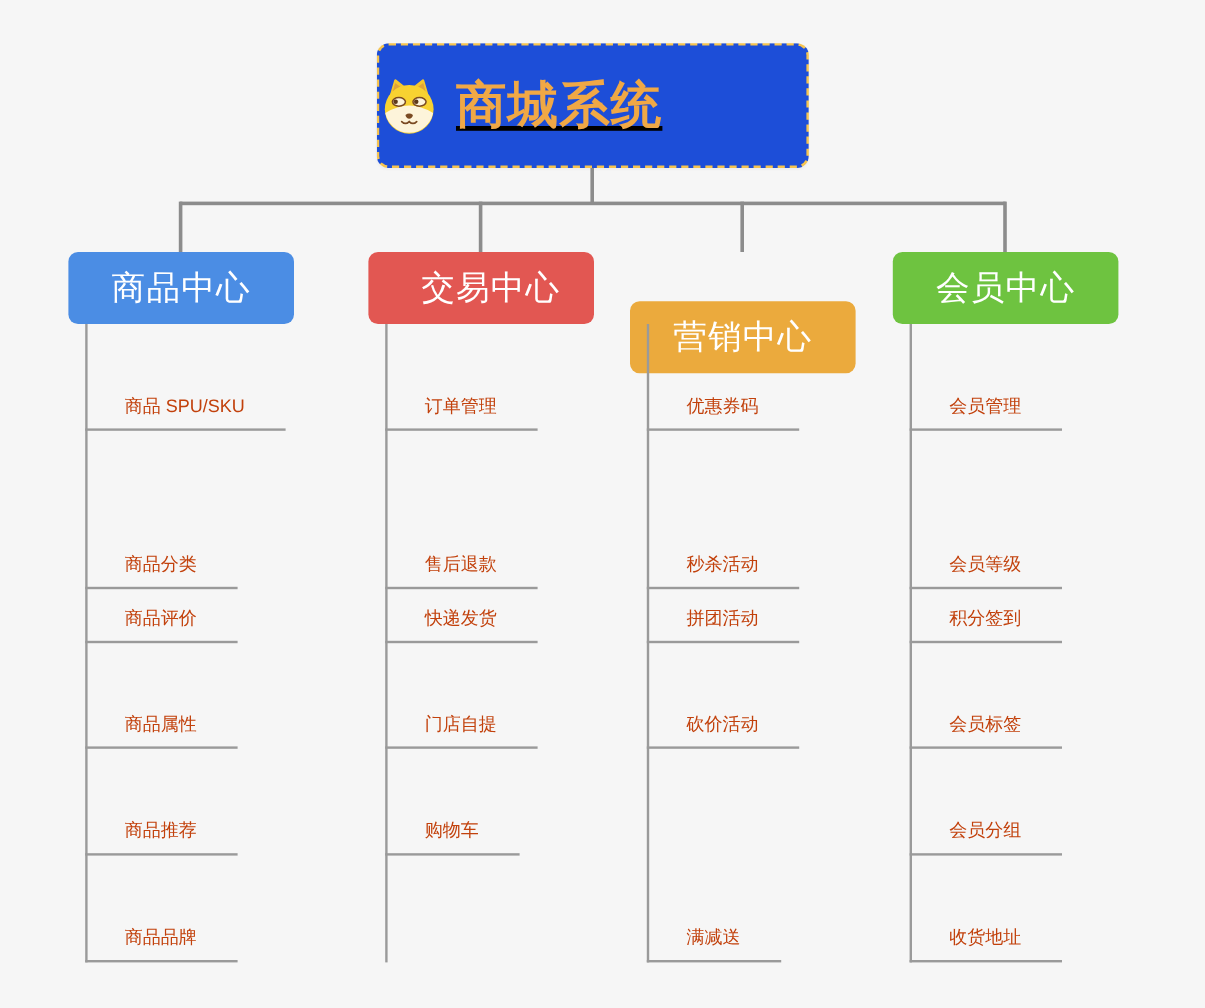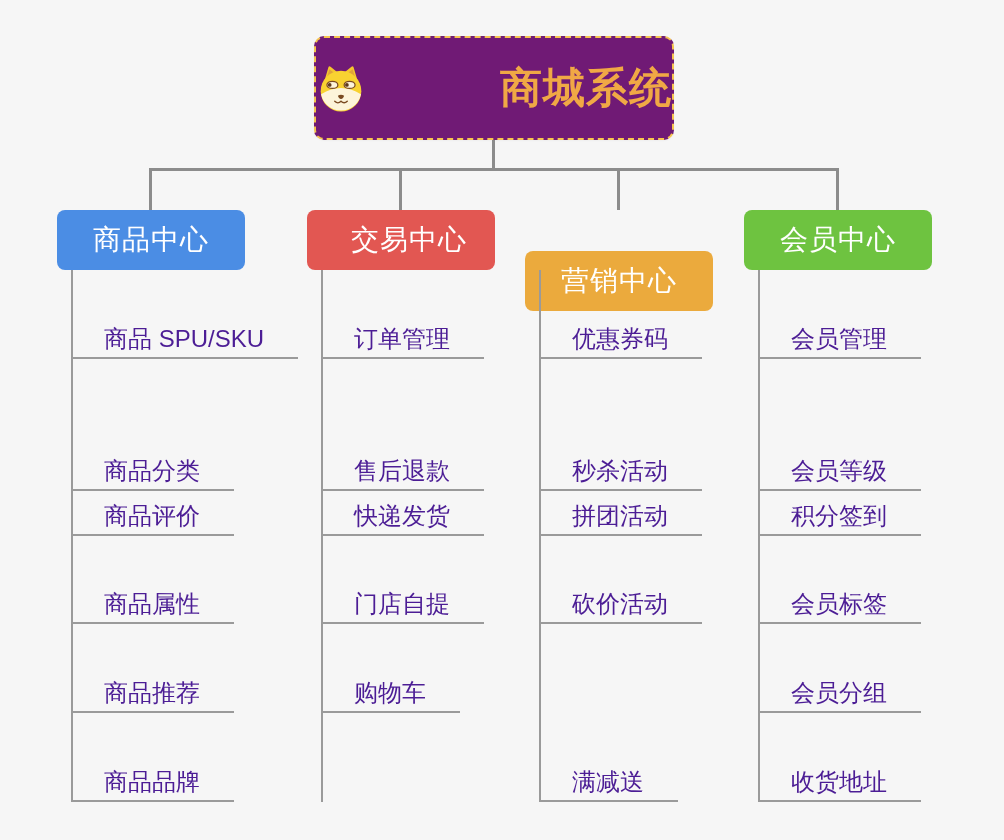--- a/index.html
+++ b/index.html
@@ -3,23 +3,24 @@
 <meta charset="utf-8">
 <style>
   * { margin:0; padding:0; box-sizing:border-box; }
   html,body { width:1004px; height:840px; }
   body { font-family:"Liberation Sans","DejaVu Sans",sans-serif; background:#f6f6f6; }
   .canvas { position:relative; width:1004px; height:840px; background:#f6f6f6; overflow:hidden; }
 
   
   .root-node {
     position:absolute; left:314px; top:36px; width:360px; height:104px;
-    background:#701a75; border:2px dashed #f6c44f; border-radius:10px;
-    display:flex; align-items:center; justify-content:space-between; gap:14px;
+    background:#1d4ed8; border:2px dashed #f6c44f; border-radius:10px;
+    display:flex; align-items:center; justify-content:flex-start; gap:14px;
     box-shadow:0 1px 2px rgba(0,0,0,0.03);
+    text-decoration:underline;
   }
   .root-title { font-size:42px; font-weight:600; color:#f0a845; letter-spacing:1px; }
   .root-icon { width:50px; height:50px; display:block; }
 
   
   .conn { position:absolute; background:#8c8c8c; }
   .conn-stub  { left:492px; top:140px; width:3px;  height:30px; }
   .conn-h     { left:150px; top:168px; width:688px; height:3px; }
   .conn-drop  { top:168px; width:3px; height:42px; }
   .drop-1 { left:149px; } .drop-2 { left:399px; } .drop-3 { left:617px; } .drop-4 { left:836px; }
@@ -29,21 +30,21 @@
   .b1 { left:57px; } .b2 { left:307px; } .b3 { left:525px; } .b4 { left:744px; }
   .branch-header {
     position:absolute; left:0; top:0; width:188px; height:60px;
     border-radius:8px; color:#ffffff; font-size:28px;
     display:flex; align-items:center; justify-content:center;
     letter-spacing:1px; cursor:pointer;
   }
   .vline { position:absolute; left:14px; top:60px; width:2px; height:532px; background:#9a9a9a; }
   .child {
     position:absolute; left:14px;
-    font-size:24px; line-height:24px; color:#4c1d95; white-space:nowrap;
+    font-size:15px; line-height:24px; color:#c2410c; white-space:nowrap;
     padding:0 34px 6px 33px; border-bottom:2px solid #9a9a9a; cursor:pointer;text-align:right;
   }
   .c1 { top:117px; } .c2 { top:205px;margin-top:44px; } .c3 { top:294px; }
   .c4 { top:382px; } .c5 { top:471px; } .c6 { top:560px; }
 </style>
 </head>
 <body>
 
 <div class="canvas">
 

